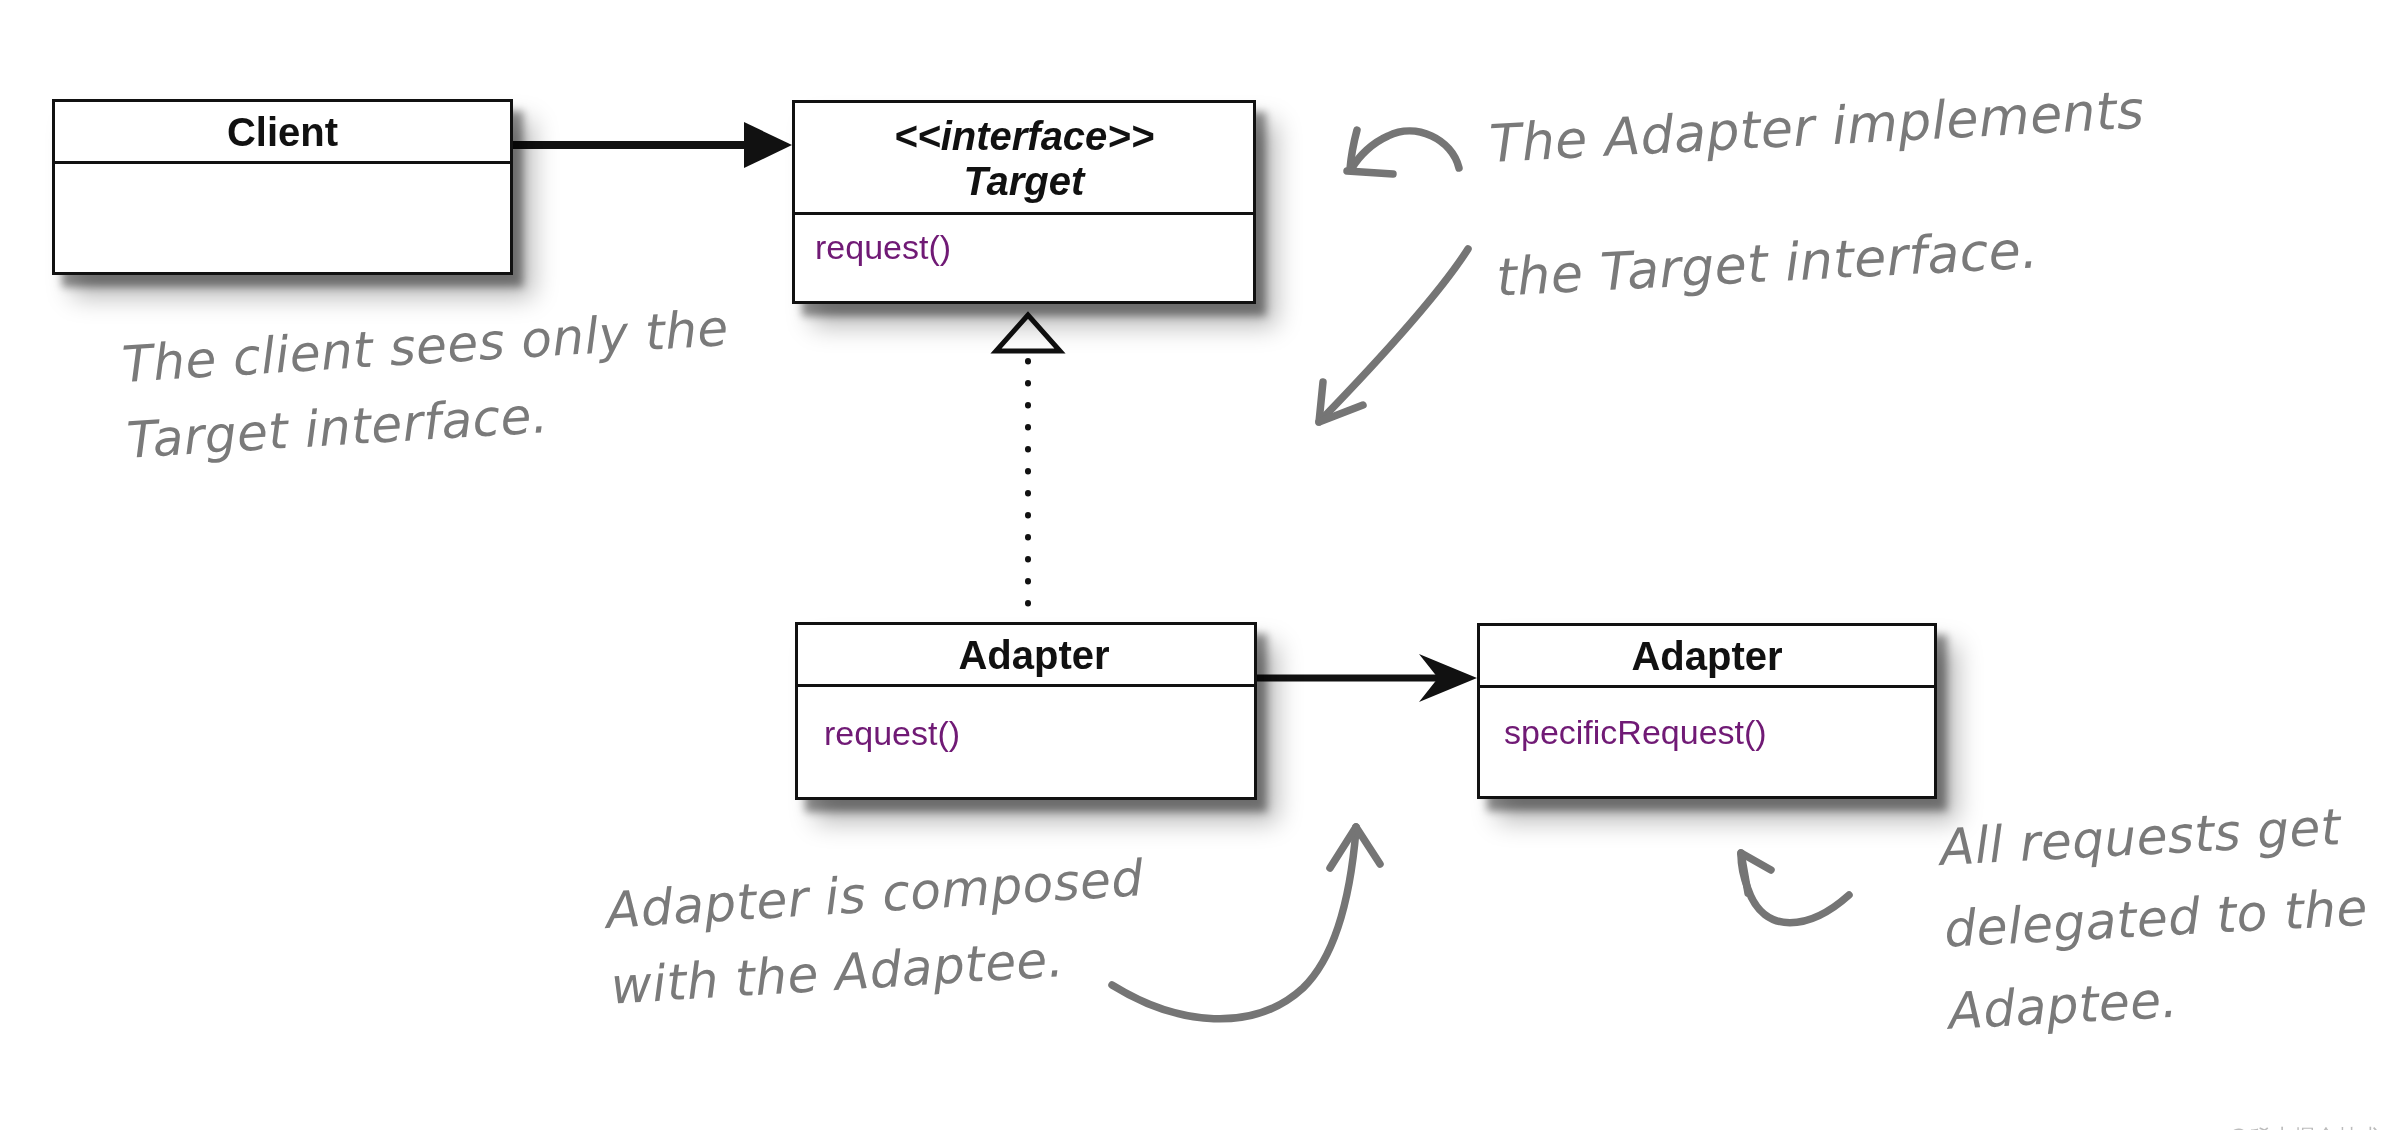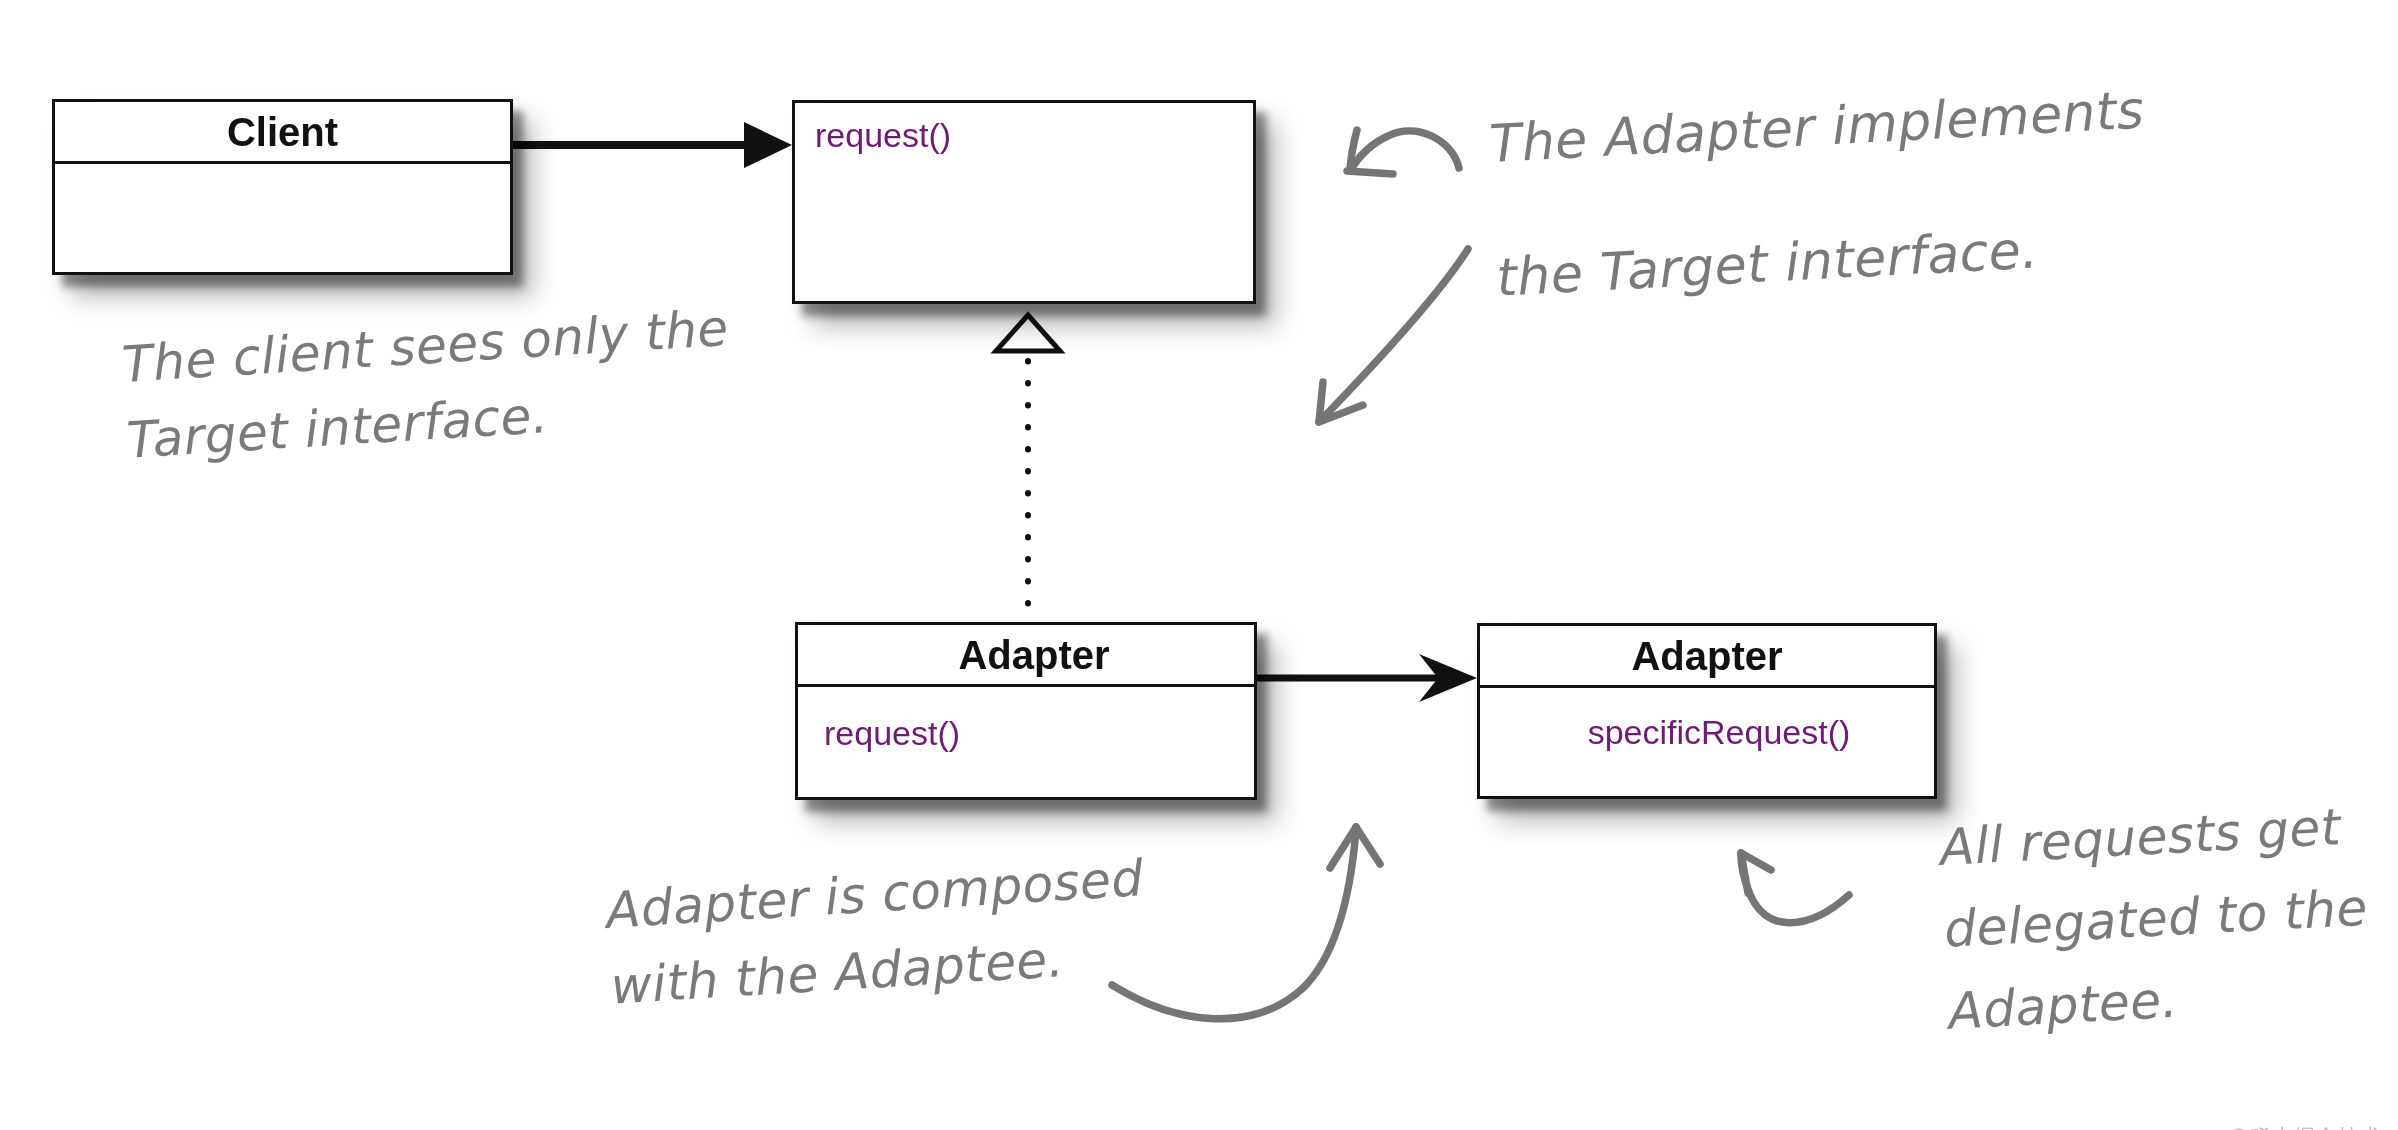--- a/index.html
+++ b/index.html
@@ -43,21 +43,21 @@
   #client-box{left:52px;top:72px;width:461px;height:176px;}
   #client-box .uml-head{height:62px;}
   #target-box{left:792px;top:73px;width:464px;height:204px;}
   #target-box .uml-head{height:112px;}
   #target-box .uml-body{padding:12px 0 0 20px;}
   #adapter-box{left:795px;top:595px;width:462px;height:178px;}
   #adapter-box .uml-head{height:62px;padding-left:16px;}
   #adapter-box .uml-body{padding:26px 0 0 26px;}
   #adaptee-box{left:1477px;top:596px;width:460px;height:176px;}
   #adaptee-box .uml-head{height:62px;}
-  #adaptee-box .uml-body{padding:24px 0 0 24px;text-align:center;}
+  #adaptee-box .uml-body{padding:24px 0 0 24px;}
 
   
   .note{
     position:absolute;
     color:#7a7a7a;
     font-family:"DejaVu Sans",sans-serif;
     font-style:italic;
     letter-spacing:0.5px;
     transform-origin:left top;
     transform:rotate(-3.5deg);
@@ -124,20 +124,24 @@
   </svg>
 
   <div class="uml-class" id="client-box">
     <div class="uml-head">
       <div class="uml-title">Client</div>
     </div>
     <div class="uml-body"></div>
   </div>
 
   <div class="uml-class" id="target-box">
+    <div class="uml-head">
+      <div class="uml-stereotype">&lt;&lt;interface&gt;&gt;</div>
+      <div class="uml-title uml-title-italic">Target</div>
+    </div>
     <div class="uml-body">
       <div class="uml-method">request()</div>
     </div>
   </div>
 
   <div class="uml-class" id="adapter-box">
     <div class="uml-head">
       <div class="uml-title">Adapter</div>
     </div>
     <div class="uml-body">

